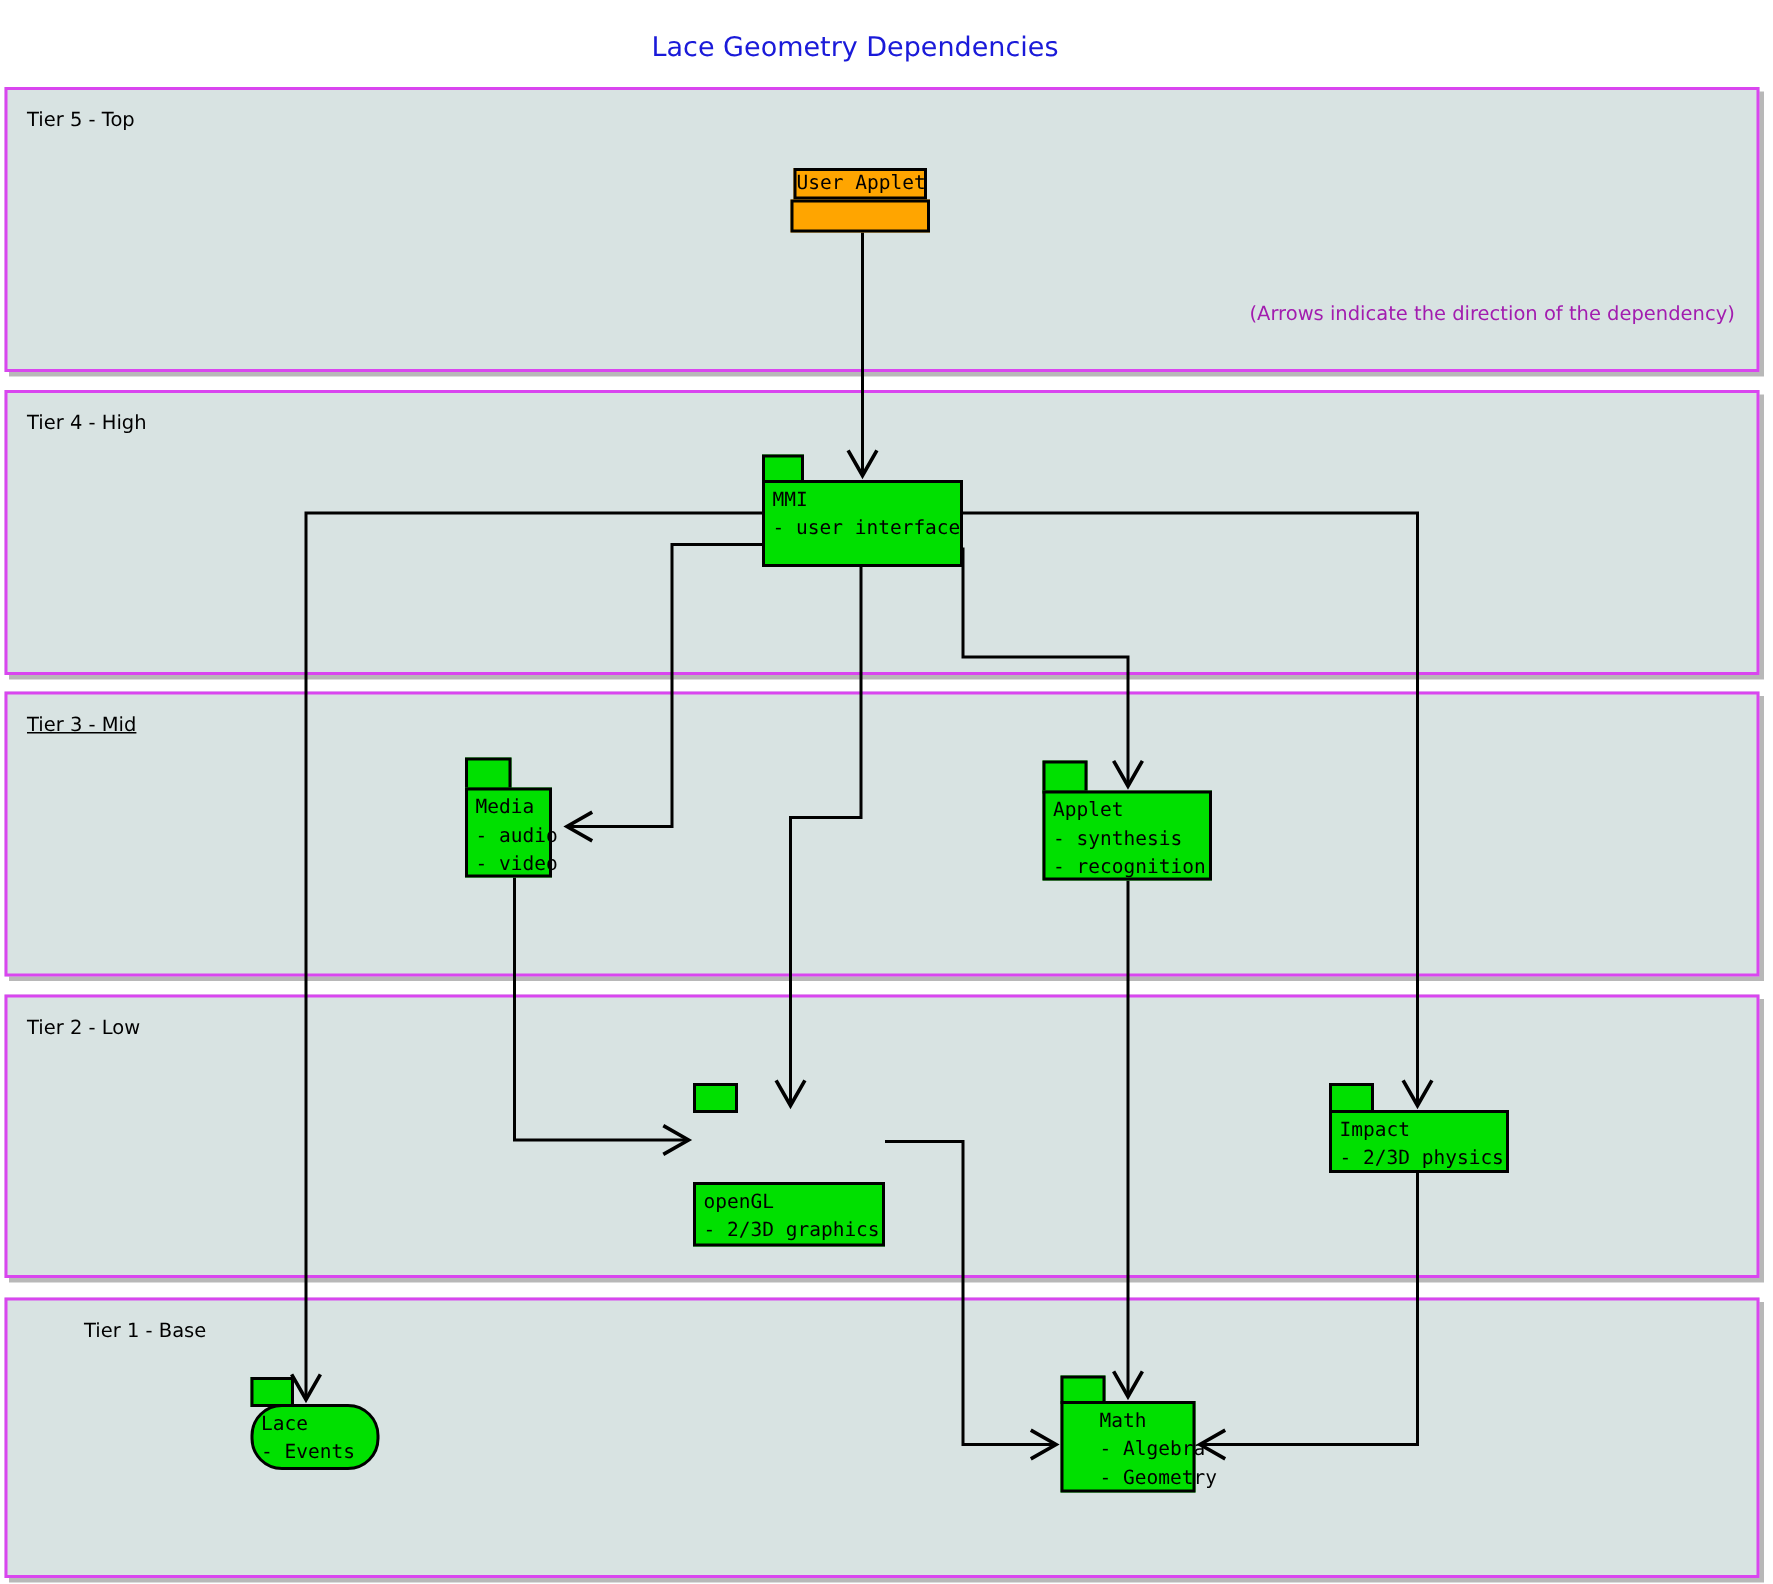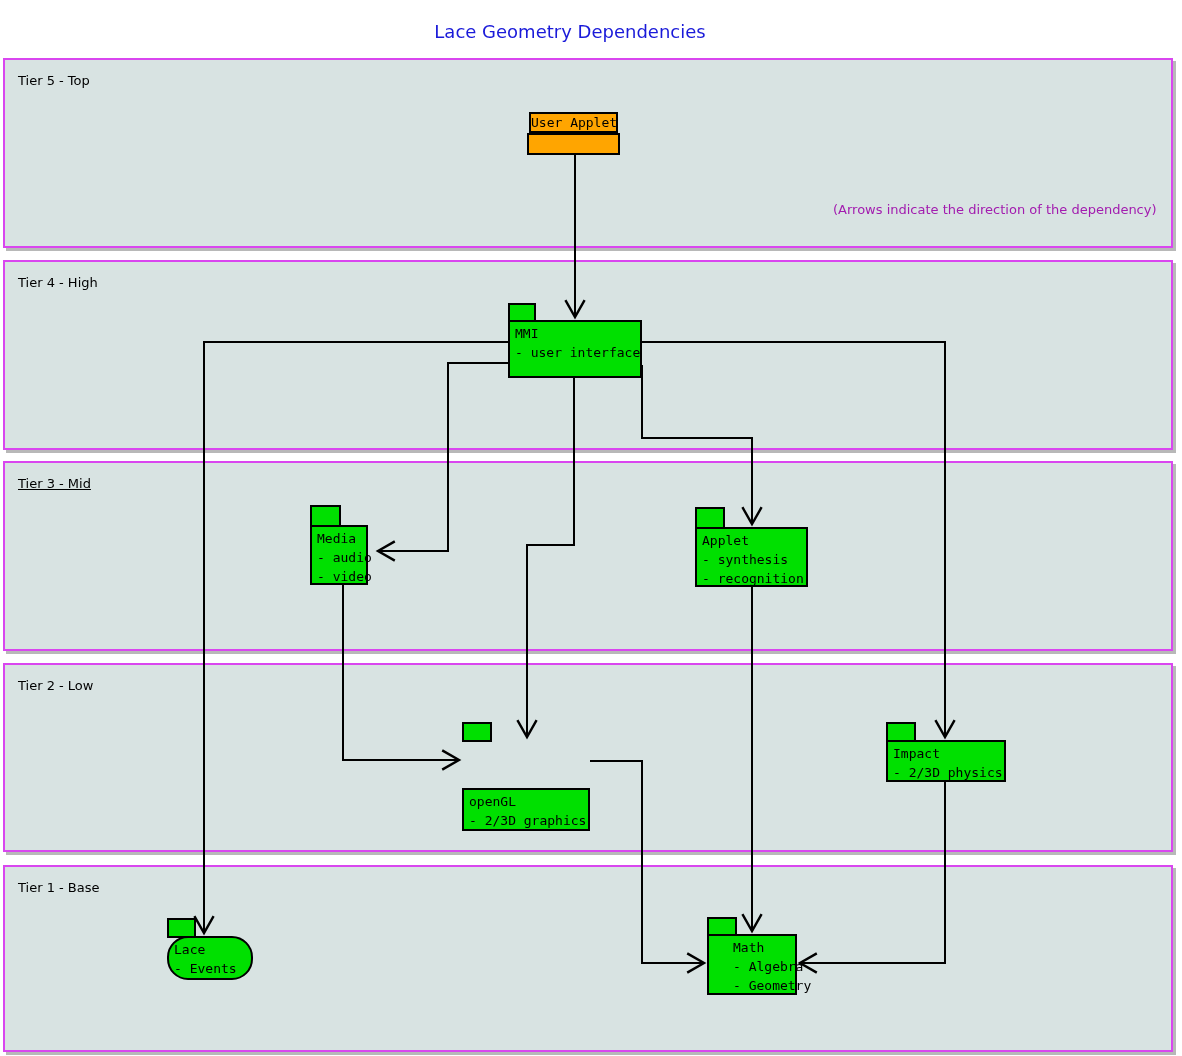--- a/index.html
+++ b/index.html
@@ -54,21 +54,21 @@
   </div>
   <div class="band" style="top:260px;height:190px;">
     <div class="band-label">Tier 4 - High</div>
   </div>
   <div class="band" style="top:461px;height:190px;text-decoration:underline;">
     <div class="band-label">Tier 3 - Mid</div>
   </div>
   <div class="band" style="top:663px;height:189px;">
     <div class="band-label">Tier 2 - Low</div>
   </div>
-  <div class="band" style="top:865px;height:187px;">
+  <div class="band" style="top:865px;height:187px;padding-left:38px;">
     <div class="band-label">Tier 1 - Base</div>
   </div>
 
   <div id="note">(Arrows indicate the direction of the dependency)</div>
 
   <svg id="conn-svg" width="1182" height="1056">
     <defs>
       <marker id="arrowhead" markerUnits="userSpaceOnUse" markerWidth="34" markerHeight="24" viewBox="-17 -10 20 20" refX="0" refY="0" orient="auto">
         <path d="M -14 -8 L 0 0 L -14 8" fill="none" stroke="#000" stroke-width="2"></path>
       </marker>

